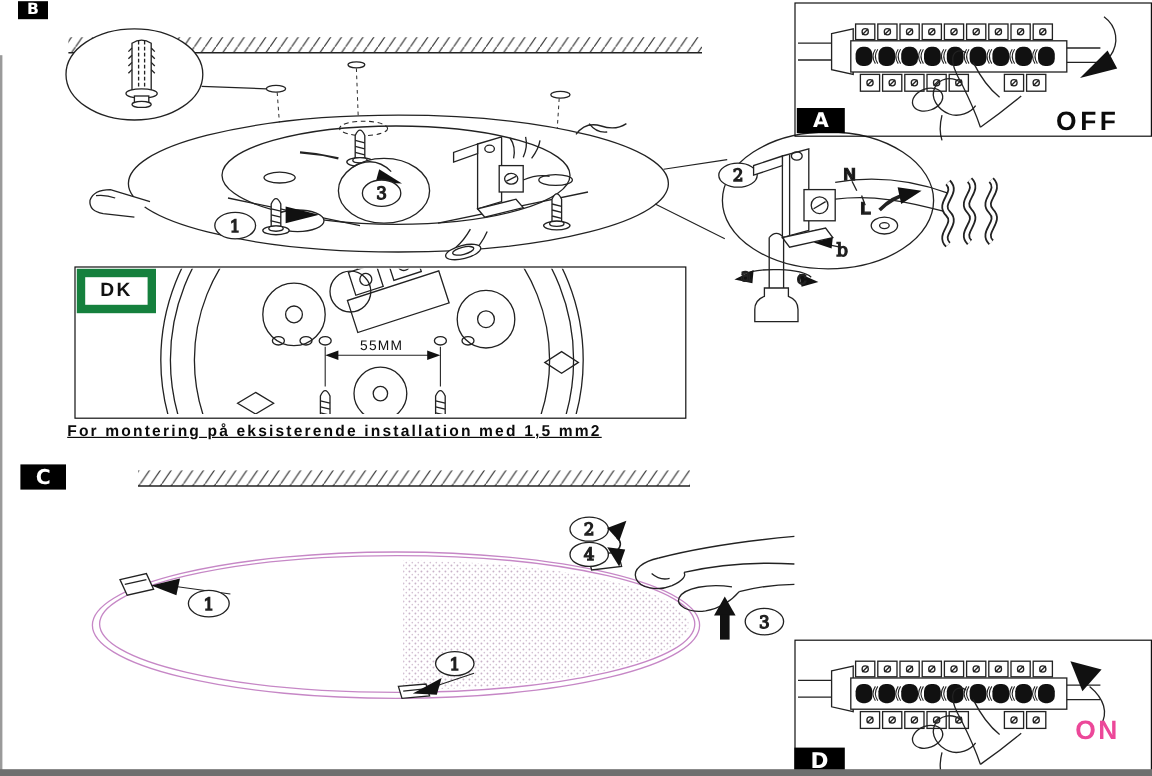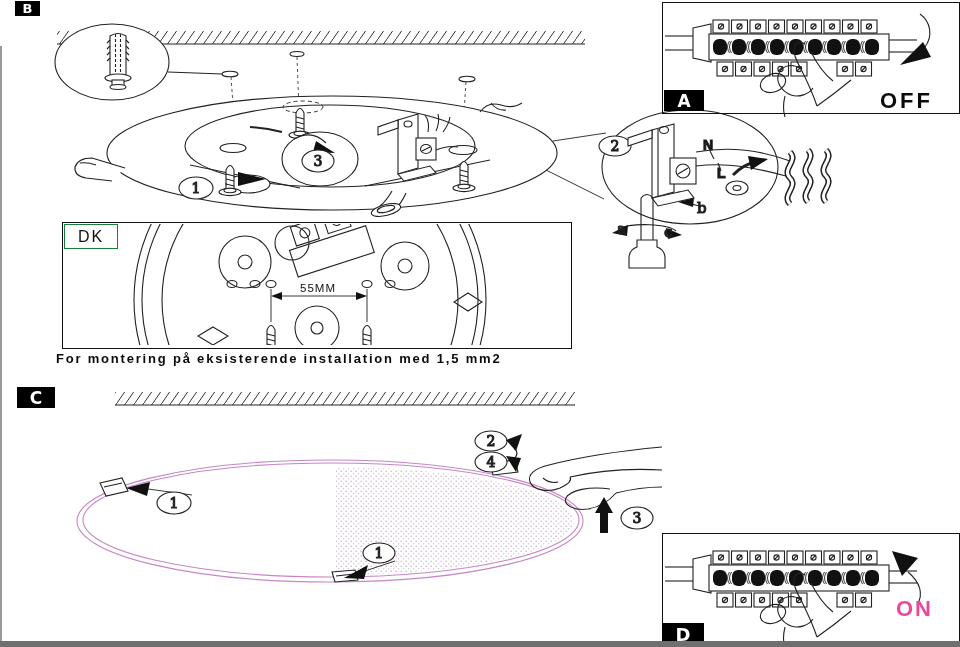--- a/index.html
+++ b/index.html
@@ -15,29 +15,29 @@
   }
   #label-b{left:15px;top:1px;width:25px;height:15px;font-size:13px;}
   #label-a{left:664px;top:90px;width:40px;height:21px;font-size:17px;}
   #label-c{left:17px;top:387px;width:38px;height:21px;font-size:17px;}
   #label-d{left:662px;top:623px;width:42px;height:22px;font-size:18px;}
   .framebox{position:absolute;border:1.5px solid #111;}
   #frame-a{left:662px;top:2px;width:296px;height:110px;}
   #frame-d{left:662px;top:533px;width:296px;height:112px;}
   #dk-frame{position:absolute;left:62px;top:222px;width:508px;height:125px;border:1.5px solid #111;}
   #dk-tag{
-    position:absolute;left:64px;top:224px;width:52px;height:23px;border:1px solid #15803d;
+    position:absolute;left:64px;top:224px;width:52px;height:23px;border:7px solid #15803d;
     display:flex;align-items:center;justify-content:center;
-    font-weight:normal;font-size:16px;letter-spacing:2px;color:#111;background:#fff;
+    font-weight:bold;font-size:16px;letter-spacing:2px;color:#111;background:#fff;
   }
   #off-text{position:absolute;left:880px;top:60px;font-weight:bold;font-size:22px;letter-spacing:3px;color:#0b0b0b;margin-top:28px;}
   #on-text{position:absolute;left:896px;top:596px;font-weight:bold;font-size:22px;letter-spacing:2px;color:#ec4899;}
   #dk-note{
     position:absolute;left:56px;top:351px;width:530px;color:#0b0b0b;
-    font-weight:bold;font-size:13px;letter-spacing:1.8px;white-space:nowrap;
+    font-weight:bold;font-size:13px;letter-spacing:1.8px;white-space:nowrap;text-decoration:underline;
   }
   #edge-left{position:absolute;left:0;top:46px;width:2px;height:601px;background:#9a9a9a;}
   #edge-bottom{position:absolute;left:0;top:641px;width:960px;height:6px;background:#6f6f6f;}
   text{font-family:"DejaVu Serif", serif;fill:#111;}
   .dimtext{font-family:"Liberation Sans", sans-serif;letter-spacing:1px;}
   .termtext{font-family:"Liberation Sans", sans-serif;font-weight:bold;}
 </style>
 </head>
 <body>
 

